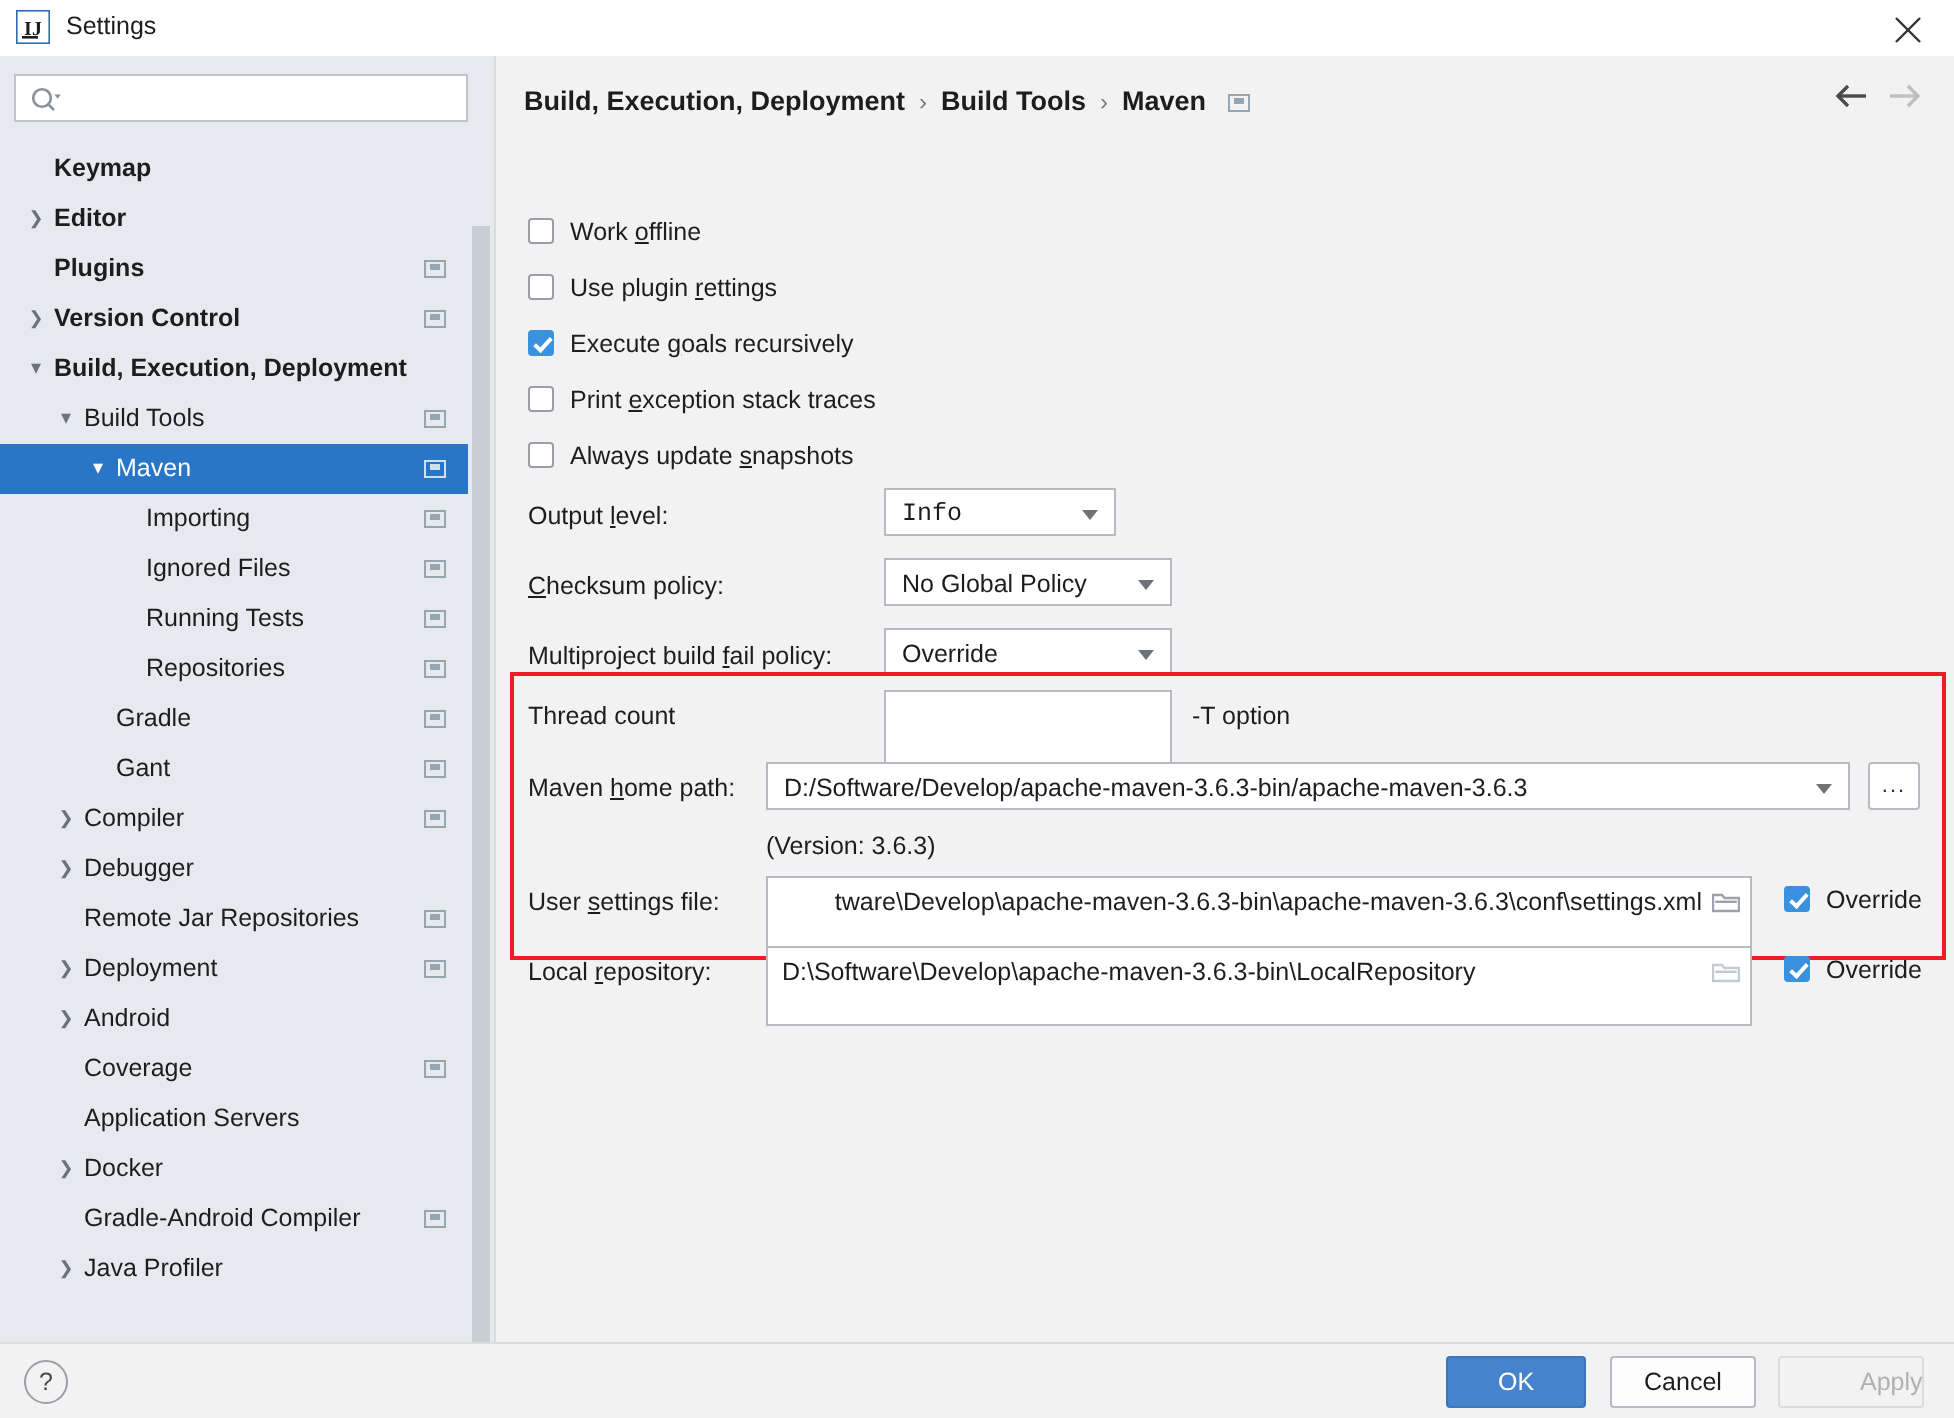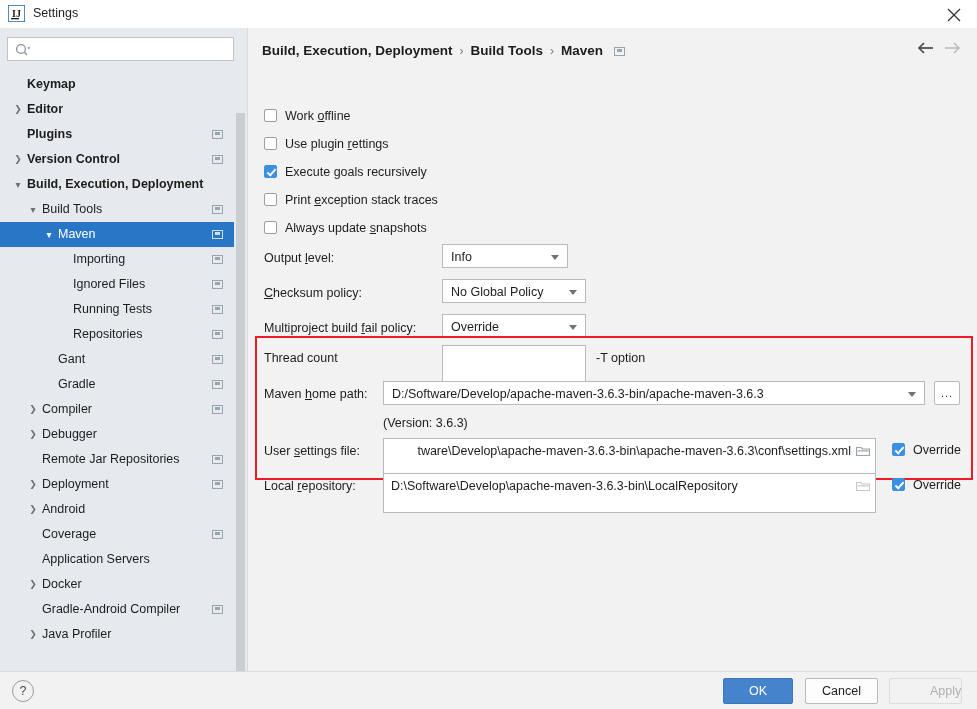--- a/index.html
+++ b/index.html
@@ -184,27 +184,27 @@
             <i></i>
           </span>
         </div>
         <div class="trow">
           <span class="lbl" style="left: 73px;">Repositories</span>
           <span class="modicon">
             <i></i>
           </span>
         </div>
         <div class="trow">
+          <span class="lbl" style="left: 58px;">Gradle</span>
+          <span class="modicon">
+            <i></i>
+          </span>
+        </div>
+        <div class="trow">
           <span class="lbl" style="left: 58px;">Gant</span>
-          <span class="modicon">
-            <i></i>
-          </span>
-        </div>
-        <div class="trow">
-          <span class="lbl" style="left: 58px;">Gradle</span>
           <span class="modicon">
             <i></i>
           </span>
         </div>
         <div class="trow">
           <span class="arrow" style="left: 27px; font-size: 9px;">❯</span>
           <span class="lbl" style="left: 42px;">Compiler</span>
           <span class="modicon">
             <i></i>
           </span>
@@ -294,21 +294,21 @@
           <span class="cb"></span>
           <span class="t"><span>Print </span><u>e</u><span>xception stack traces</span></span>
         </div>
         <div class="cbrow" style="top: 190px;">
           <span class="cb"></span>
           <span class="t"><span>Always update </span><u>s</u><span>napshots</span></span>
         </div>
       </div>
     <div id="combos">
         <div class="flabel" style="left: 16px; top: 220px;"><span>Output </span><u>l</u><span>evel:</span></div>
-        <div class="combo" style="left: 194px; top: 216px; width: 126px;">
+        <div class="combo" style="left: 194px; top: 216px; width: 116px; font-family: Liberation Mono, monospace;">
           <span class="cv">Info</span>
           <span class="carr"></span>
         </div>
         <div class="flabel" style="left: 16px; top: 255px;"><span></span><u>C</u><span>hecksum policy:</span></div>
         <div class="combo" style="left: 194px; top: 251px; width: 144px;">
           <span class="cv">No Global Policy</span>
           <span class="carr"></span>
         </div>
         <div class="flabel" style="left: 16px; top: 290px;"><span>Multiproject build </span><u>f</u><span>ail policy:</span></div>
         <div class="combo" style="left: 194px; top: 286px; width: 144px;">

